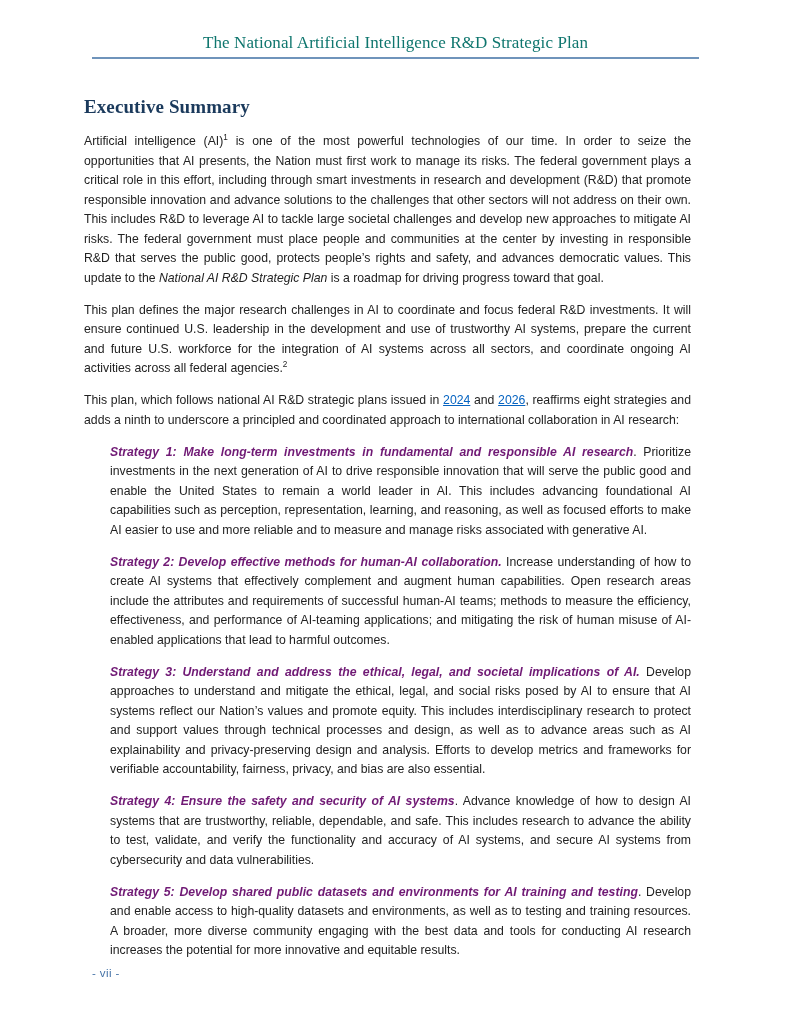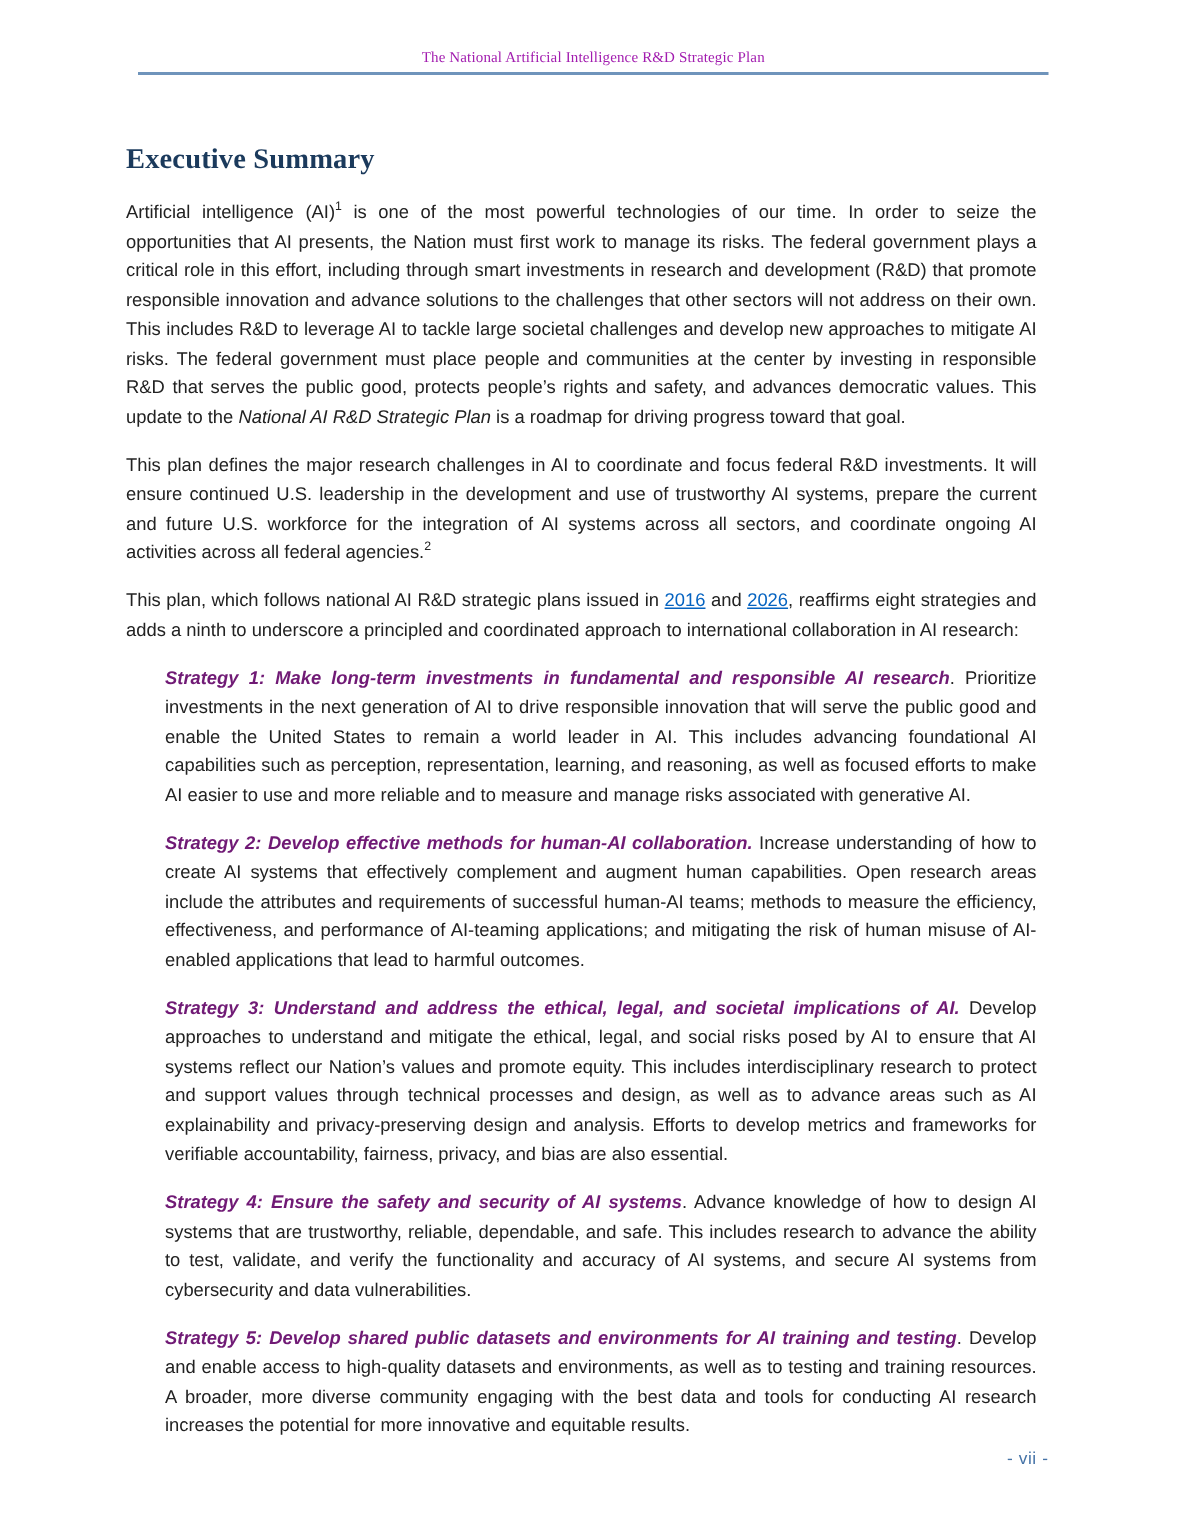--- a/index.html
+++ b/index.html
@@ -21,22 +21,22 @@
 
   
   .page-header {
     position: absolute;
     left: 92px;
     top: 33px;
     width: 607px;
   }
   .page-header-title {
     font-family: "Liberation Serif", serif;
-    font-size: 10px;
-    color: #a21caf;
+    font-size: 17px;
+    color: #0f766e;
     text-align: center;
     letter-spacing: .1px;
     white-space: nowrap;
   }
   .page-header-rule {
     margin-top: 4px;
     height: 2px;
     background: #6f94bb;
     width: 100%;
   }
@@ -93,21 +93,21 @@
     vertical-align: super;
     line-height: 0;
   }
 
   
   .page-footer {
     position: absolute;
     left: 92px;
     top: 963px;
     width: 607px;
-    text-align: right;
+    text-align: left;
   }
   .page-number {
     font-family: "Liberation Sans", sans-serif;
     font-size: 11.5px;
     color: #4573a7;
     letter-spacing: .4px;
   }
 </style>
 </head>
 <body>
@@ -125,21 +125,21 @@
 
     <p class="body-par">
       <span>Artificial intelligence (AI)</span><sup class="footnote-ref">1</sup><span> is one of the most powerful technologies of our time. In order to seize the opportunities that AI presents, the Nation must first work to manage its risks. The federal government plays a critical role in this effort, including through smart investments in research and development (R&amp;D) that promote responsible innovation and advance solutions to the challenges that other sectors will not address on their own. This includes R&amp;D to leverage AI to tackle large societal challenges and develop new approaches to mitigate AI risks. The federal government must place people and communities at the center by investing in responsible R&amp;D that serves the public good, protects people’s rights and safety, and advances democratic values. This update to the </span><em class="title-italic">National AI R&amp;D Strategic Plan</em><span> is a roadmap for driving progress toward that goal.</span>
     </p>
 
     <p class="body-par">
       <span>This plan defines the major research challenges in AI to coordinate and focus federal R&amp;D investments. It will ensure continued U.S. leadership in the development and use of trustworthy AI systems, prepare the current and future U.S. workforce for the integration of AI systems across all sectors, and coordinate ongoing AI activities across all federal agencies.</span><sup class="footnote-ref">2</sup>
     </p>
 
     <p class="body-par">
-      <span>This plan, which follows national AI R&amp;D strategic plans issued in </span><a class="doclink" href="#">2016</a><span> and </span><a class="doclink" href="#">2026</a><span>, reaffirms eight strategies and adds a ninth to underscore a principled and coordinated approach to international collaboration in AI research:</span>
+      <span>This plan, which follows national AI R&amp;D strategic plans issued in </span><a class="doclink" href="#">2024</a><span> and </span><a class="doclink" href="#">2026</a><span>, reaffirms eight strategies and adds a ninth to underscore a principled and coordinated approach to international collaboration in AI research:</span>
     </p>
 
     <div class="strategy">
       <span class="strategy-lead">Strategy 1</span><span class="strategy-lead">: Make long-term investments in fundamental and responsible AI research</span><span>. Prioritize investments in the next generation of AI to drive responsible innovation that will serve the public good and enable the United States to remain a world leader in AI. This includes advancing foundational AI capabilities such as perception, representation, learning, and reasoning, as well as focused efforts to make AI easier to use and more reliable and to measure and manage risks associated with generative AI.</span>
     </div>
 
     <div class="strategy">
       <span class="strategy-lead">Strategy 2</span><span class="strategy-lead">: Develop effective methods for human-AI collaboration.</span><span> Increase understanding of how to create AI systems that effectively complement and augment human capabilities. Open research areas include the attributes and requirements of successful human-AI teams; methods to measure the efficiency, effectiveness, and performance of AI-teaming applications; and mitigating the risk of human misuse of AI-enabled applications that lead to harmful outcomes.</span>
     </div>
 

